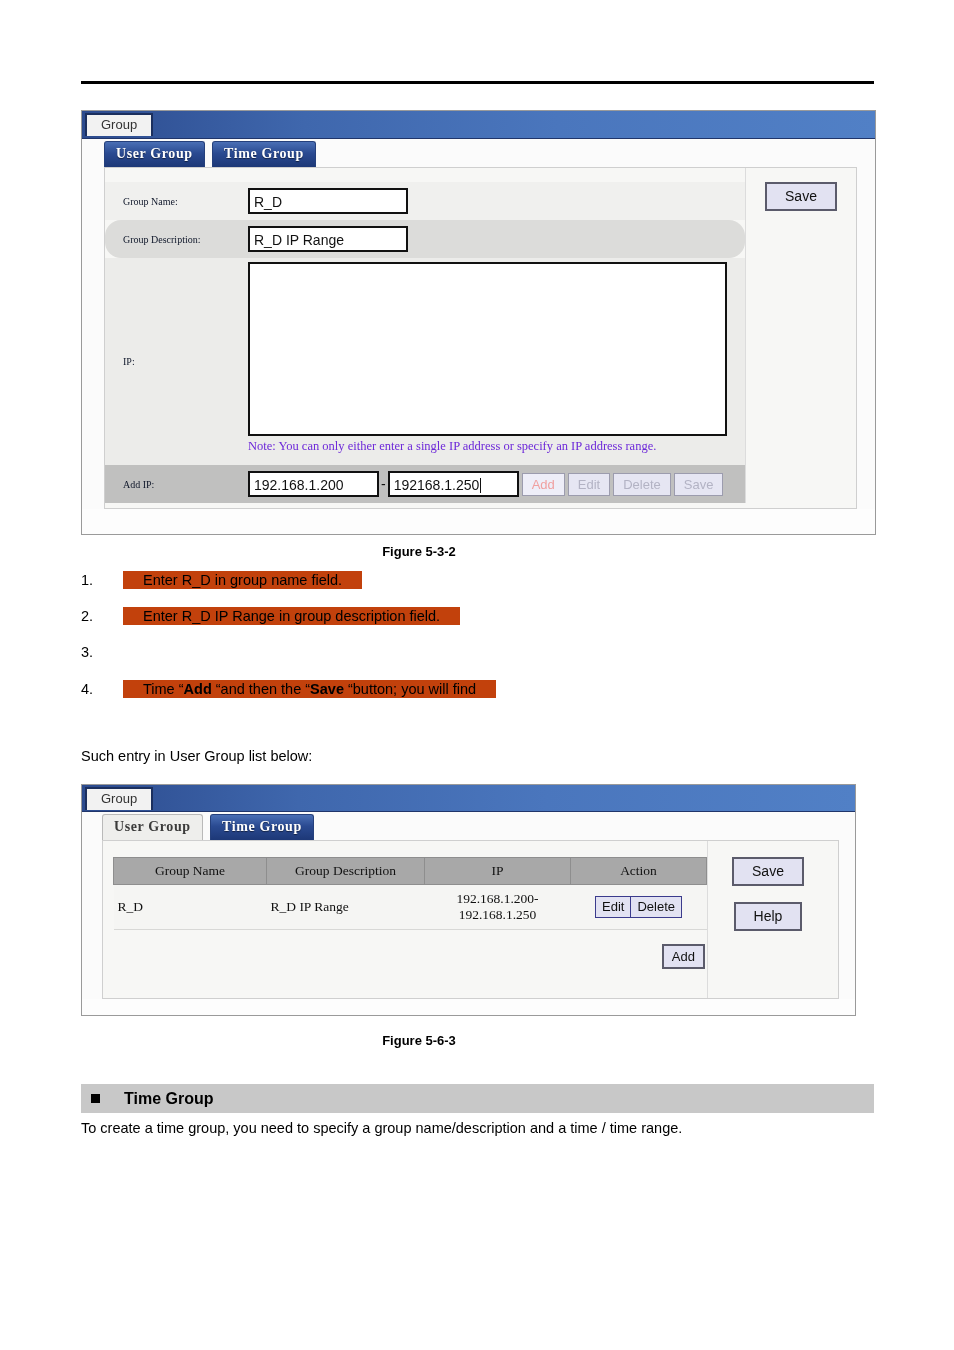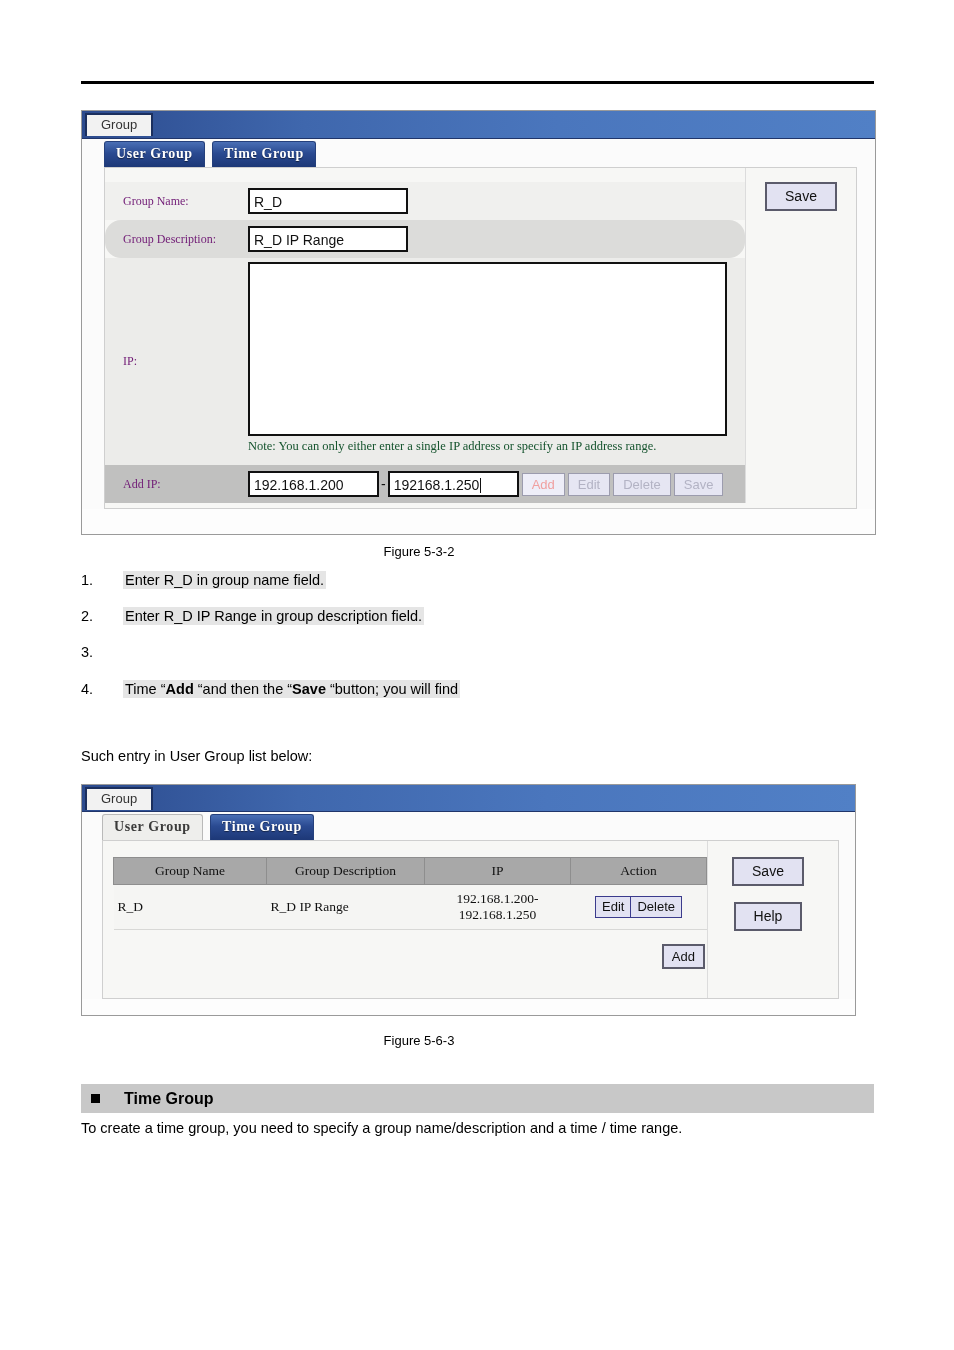--- a/index.html
+++ b/index.html
@@ -59,21 +59,21 @@
     position:relative;
   }
 
   
   .formwrap{display:flex;}
   .formcol{flex:0 0 auto;}
   .frow{display:flex;align-items:stretch;}
   .flabel{
     width:143px;box-sizing:border-box;
     font-family:"Liberation Serif", serif;
-    font-size:12px;color:#701a75;
+    font-size:10px;color:#0f172a;
     padding:8px 0 8px 18px;display:flex;align-items:center;
   }
   .fval{flex:1;padding:6px 0 6px 0;display:flex;align-items:center;}
   .rowA{background:#f0f0ee;}
   .rowB{background:#dcdcda;border-radius:16px;}
   .rowC{background:#ececea;}
   .rowD{background:#c0c0bf;}
 
   .txt{
     background:#ffffff;border:2px solid #111;
@@ -88,21 +88,21 @@
   .dash{font-size:14px;padding:0 2px;color:#111;}
   .caret{display:inline-block;width:1px;height:15px;background:#111;
          vertical-align:-3px;margin-left:1px;}
 
   .bigbox{
     background:#fff;border:2px solid #111;
     width:479px;height:174px;box-sizing:border-box;
   }
   .note{
     font-family:"Liberation Serif", serif;
-    font-size:12.5px;color:#14532d;padding:3px 0 5px 0;white-space:nowrap;
+    font-size:12.5px;color:#6d28d9;padding:3px 0 5px 0;white-space:nowrap;
   }
 
   
   .wbtn{
     display:inline-block;
     background:#e2e2f2;border:1px solid #6b6b6b;
     font-family:"Liberation Sans", sans-serif;font-size:13px;
     color:#111;padding:2px 9px;margin-left:3px;line-height:17px;
     box-sizing:border-box;
   }
@@ -137,25 +137,25 @@
   .actbtn{
     display:inline-block;background:#e2e2f2;border:1px solid #3b3b8c;
     font-family:"Liberation Sans", sans-serif;font-size:13px;color:#111;
     padding:1px 6px;line-height:18px;
   }
   .actbtn+.actbtn{border-left:none;}
 
   
   .fig-cap{
     position:absolute;width:838px;text-align:center;
-    font-size:13px;font-weight:normal;color:#000;
+    font-size:13px;font-weight:bold;color:#000;
   }
   .num-item{position:absolute;font-size:14.5px;color:#000;}
   .num-item .idx{position:absolute;left:0;top:0;width:34px;}
-  .num-item .body{margin-left:42px;background:#e5e5e5;padding:1px 2px;}
+  .num-item .body{margin-left:42px;background:#c2410c;padding:1px 20px;}
   .plain{position:absolute;font-size:14.5px;color:#000;}
   .sec-band{
     position:absolute;left:81px;width:793px;height:29px;background:#c8c8c8;
     display:flex;align-items:center;
   }
   .sec-band .bullet{
     display:inline-block;width:9px;height:9px;background:#000;margin:0 24px 0 10px;
   }
   .sec-band .sectitle{font-size:16px;font-weight:bold;color:#000;}
   .pagenum{

